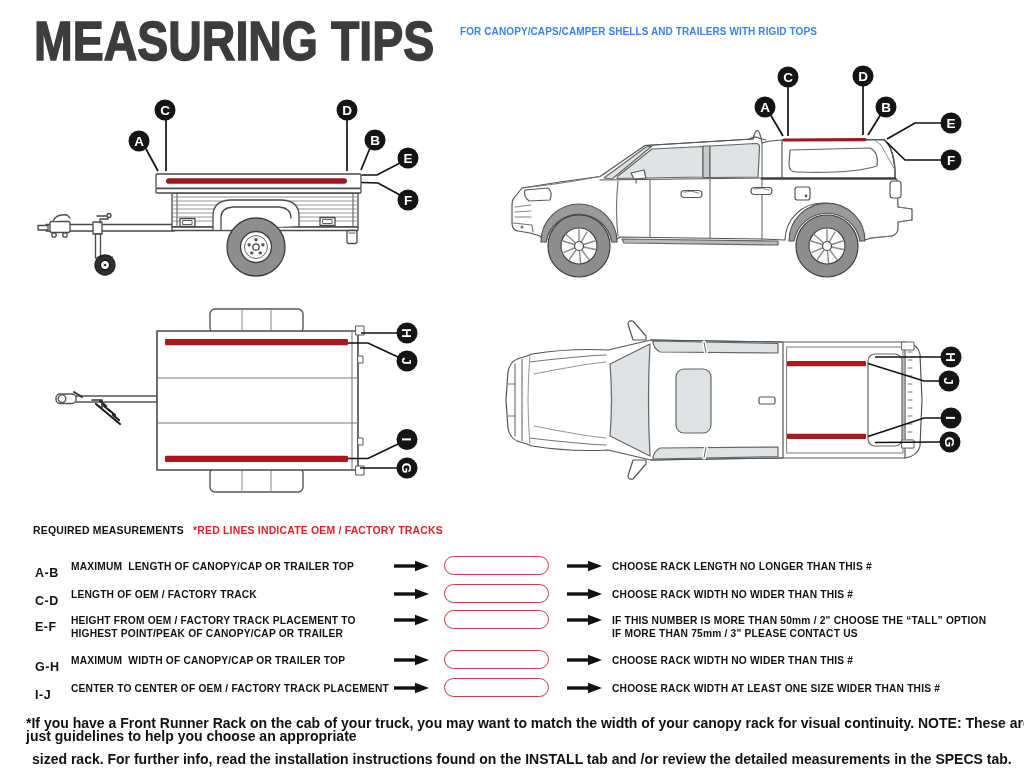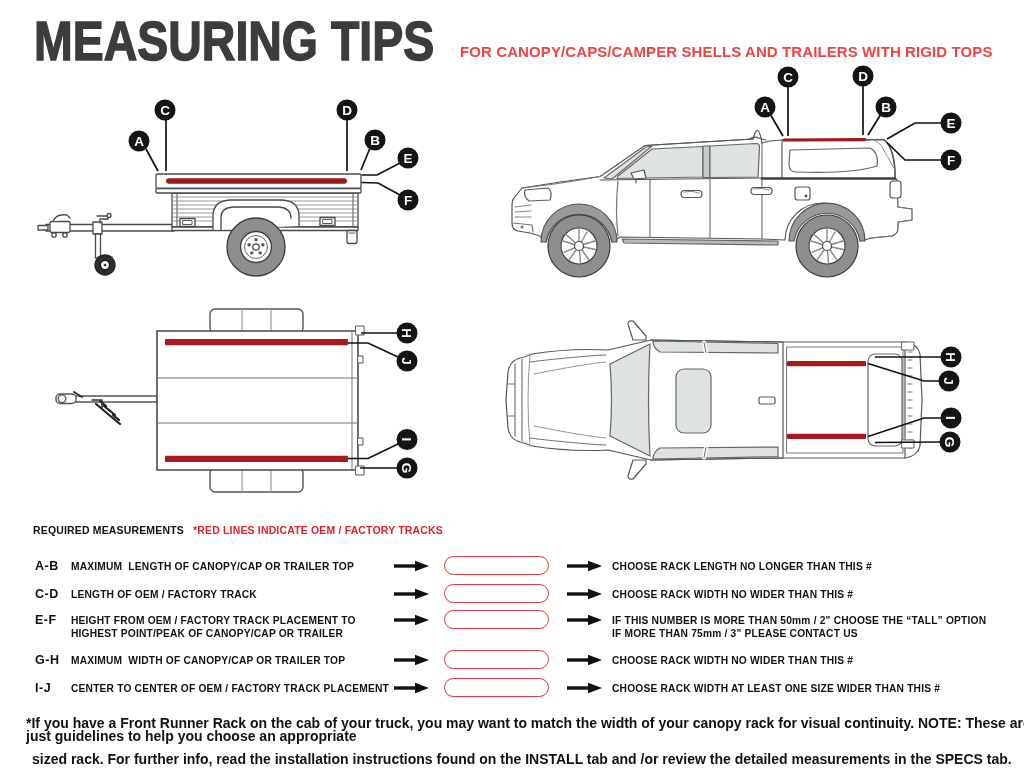--- a/index.html
+++ b/index.html
@@ -2,27 +2,27 @@
 <html><head>
 <meta charset="utf-8">
 <style>
   html,body{margin:0;padding:0;background:#ffffff;}
   #stage{position:relative;width:1024px;height:768px;background:#ffffff;overflow:hidden;
          font-family:"Liberation Sans",sans-serif;color:#1a1a1a;padding-left:16px;}
   .abs{position:absolute;}
   
   #title{left:34px;top:9px;font-size:55px;font-weight:bold;letter-spacing:0px;color:#3c3c3e;-webkit-text-stroke:1.4px #3c3c3e;
          transform:scaleX(0.845);transform-origin:left top;white-space:nowrap;}
-  #subtitle{left:460px;top:23px;font-size:15px;font-weight:bold;color:#ef4444;line-height:18px;
-            letter-spacing:0.1px;white-space:nowrap;margin-top:20px;}
+  #subtitle{left:460px;top:23px;font-size:10px;font-weight:bold;color:#3b82f6;line-height:18px;
+            letter-spacing:0.1px;white-space:nowrap;}
   
   #m-heading{left:33px;top:524px;font-size:11px;font-weight:bold;color:#111;letter-spacing:0.2px;transform:scaleX(0.95);transform-origin:left top;white-space:pre;}
   #m-legend{left:193px;top:524px;font-size:11px;font-weight:bold;color:#e02128;letter-spacing:0.2px;transform:scaleX(0.95);transform-origin:left top;white-space:pre;}
   .mrow{position:absolute;left:0;width:1024px;height:30px;}
-  .mkey{position:absolute;left:35px;top:3px;font-size:12.5px;font-weight:bold;color:#111;letter-spacing:0.5px;}
+  .mkey{position:absolute;left:35px;top:10px;font-size:12.5px;font-weight:bold;color:#111;letter-spacing:0.5px;}
   .mdesc{position:absolute;left:71px;top:4px;width:340px;font-size:11px;font-weight:bold;color:#111;
          line-height:12.8px;letter-spacing:0.2px;white-space:pre;transform:scaleX(0.93);transform-origin:left top;}
   .mres{position:absolute;left:612px;top:4px;width:440px;font-size:11px;font-weight:bold;color:#111;
         line-height:12.8px;letter-spacing:0.2px;white-space:pre;transform:scaleX(0.93);transform-origin:left top;}
   .pill{position:absolute;left:444px;top:0px;width:103px;height:17px;border:1.6px solid #d33a3f;
         border-radius:10px;background:#fff;}
   .arr1{position:absolute;left:393px;top:4px;}
   .arr2{position:absolute;left:566px;top:4px;}
   #footnote{left:26px;top:717px;font-size:14px;font-weight:bold;color:#111;line-height:13.2px;
             letter-spacing:0px;}

